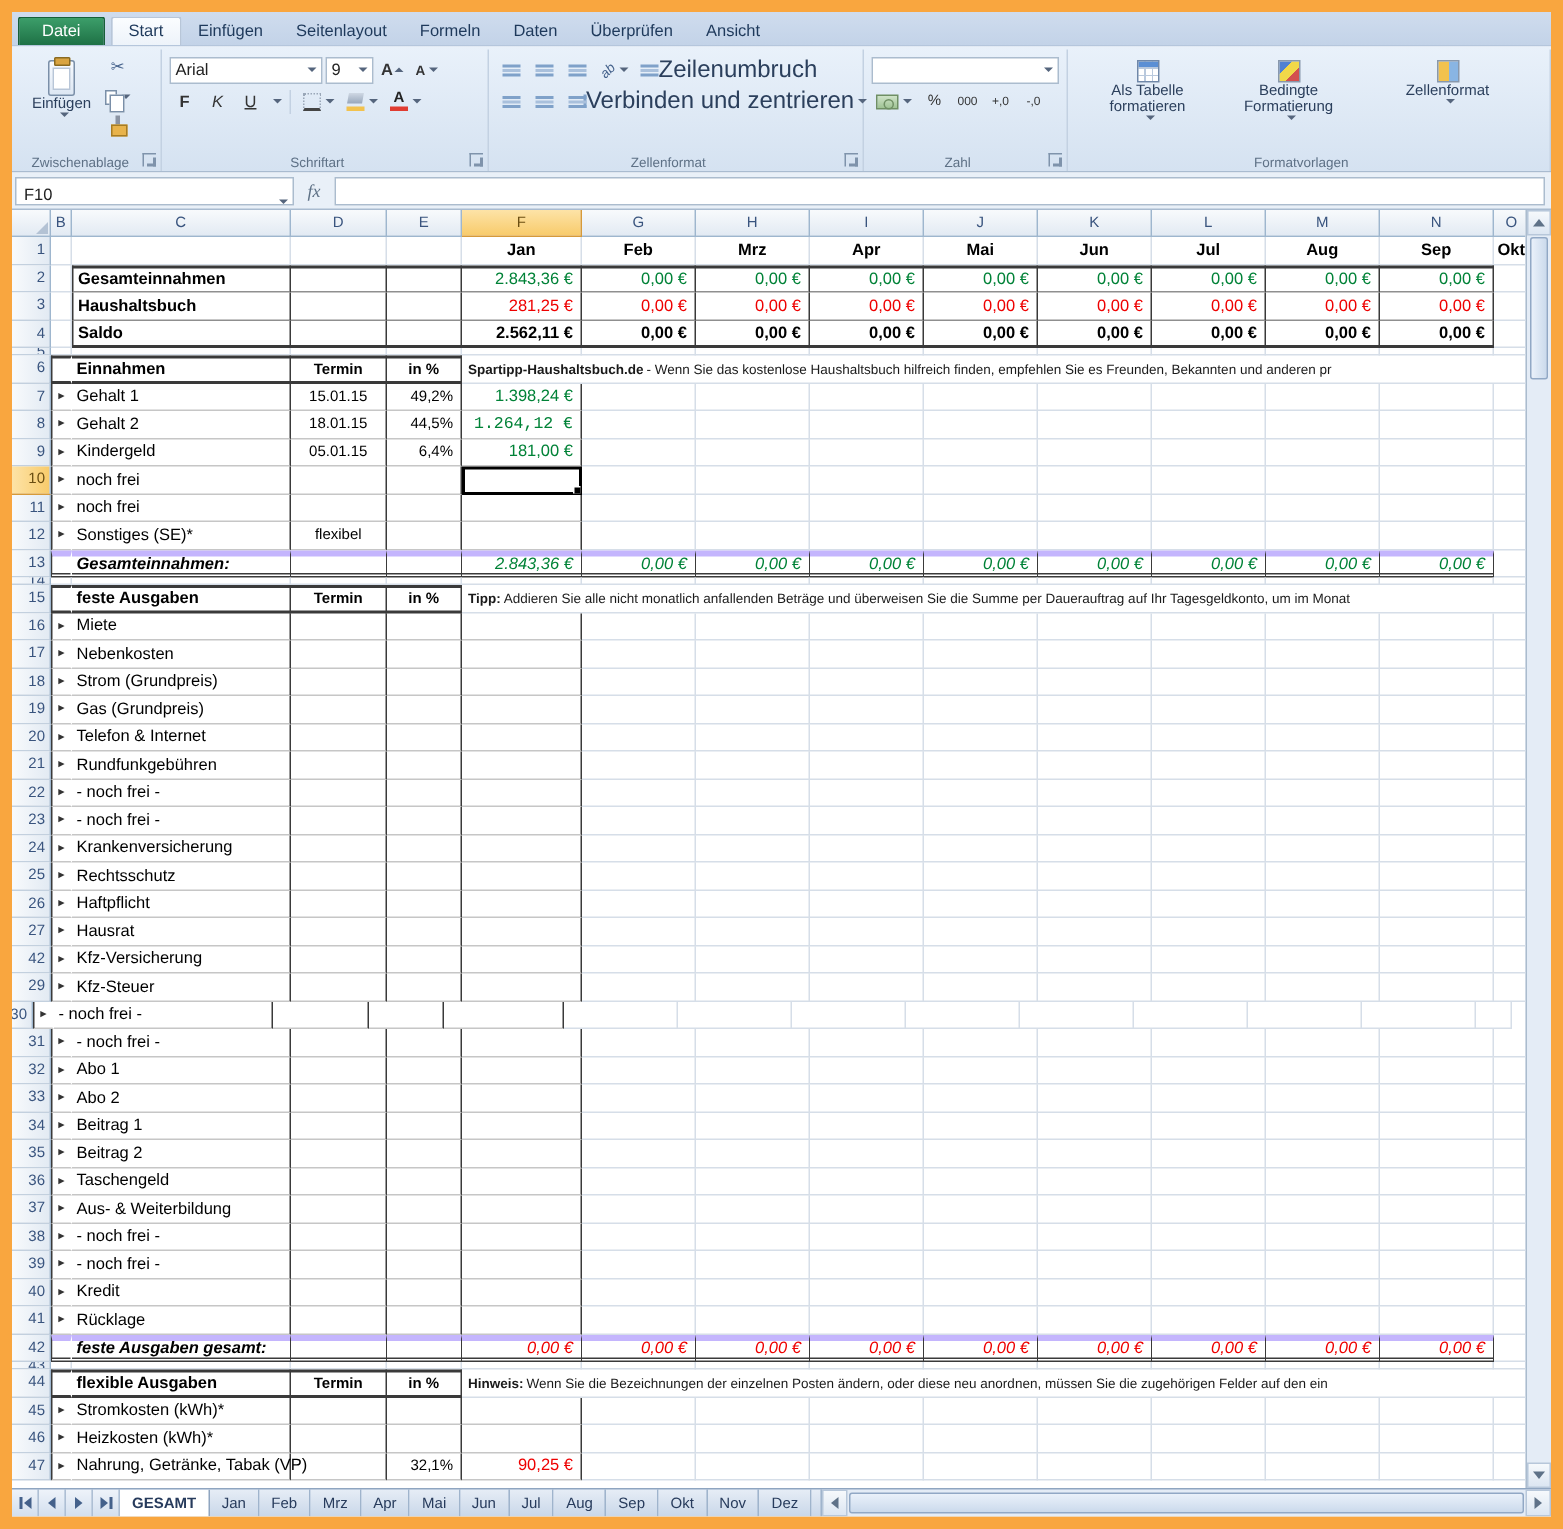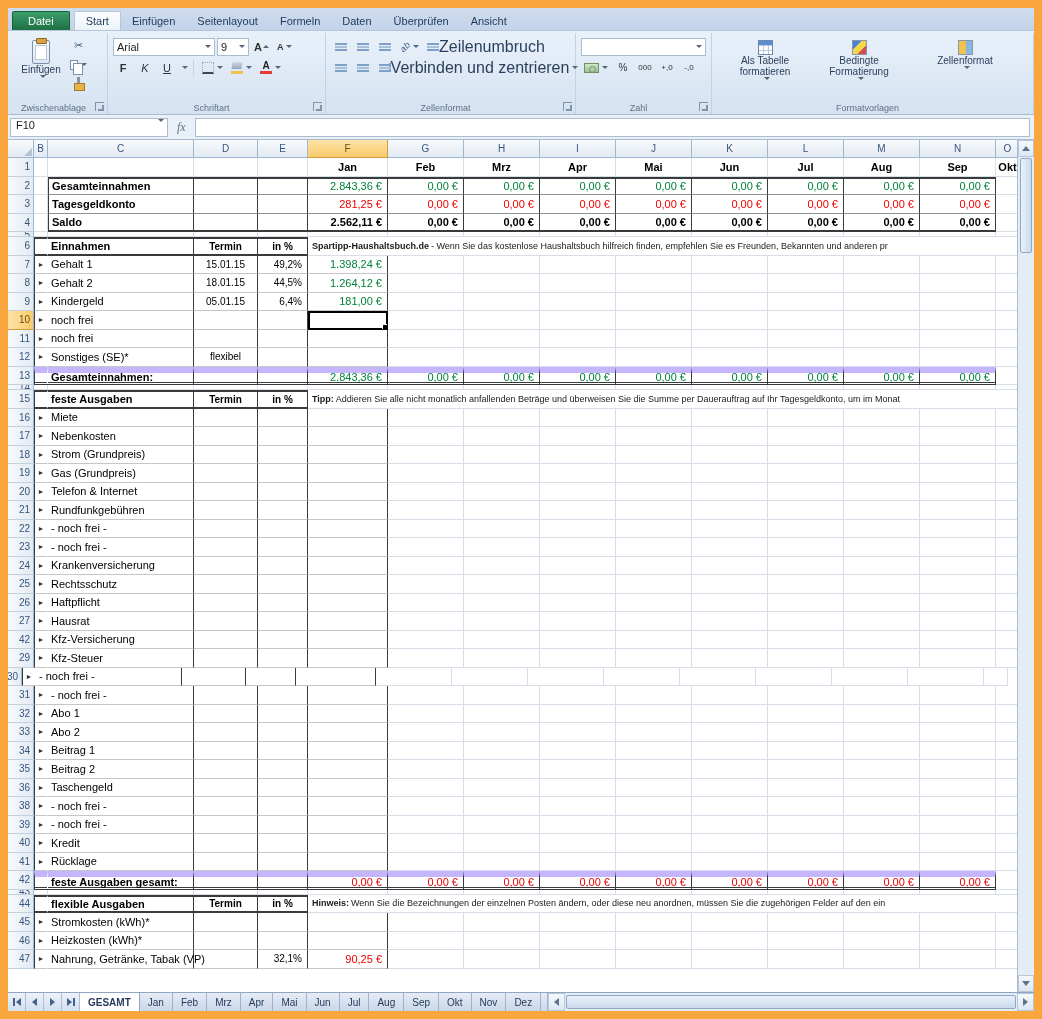--- a/index.html
+++ b/index.html
@@ -68,22 +68,22 @@
   .tbl-icon{width:15px;height:15px;border:1px solid #6F87A8;
     background:linear-gradient(#5B8FD4 0 4px,rgba(0,0,0,0) 4px),
       repeating-linear-gradient(to bottom,rgba(0,0,0,0) 0 4px,#B9C9DD 4px 5px),
       repeating-linear-gradient(to right,rgba(0,0,0,0) 0 4px,#B9C9DD 4px 5px),#fff;}
   .cs-icon{width:15px;height:15px;border:1px solid #8898AC;background:linear-gradient(90deg,#F2C24E 0 7px,#89B5E3 7px);}
   .sep{width:1px;height:16px;background:#C3D1E2;margin:0 3px;}
 
   
   .fbar{height:25px;background:#E9F0F8;border-bottom:1px solid #A9BBD0;display:flex;align-items:center;
     padding:3px 2px;flex:0 0 auto;}
-  .namebox{width:158px;height:19px;background:#fff;border:1px solid #ABBCCE;font-size:11px;display:flex;
-    align-items:flex-start;padding-left:5px;color:#222;}
+  .namebox{width:186px;height:19px;background:#fff;border:1px solid #ABBCCE;font-size:11px;display:flex;
+    align-items:flex-end;padding-left:5px;color:#222;}
   .namebox .caret{margin-left:auto;margin-right:3px;}
   .fxbtn{font-size:12px;color:#5E7186;padding:0 9px;font-family:"Liberation Serif",serif;font-style:italic;}
   .finput{flex:1;height:19px;background:#fff;border:1px solid #ABBCCE;margin-right:2px;font-size:11px;padding:0 3px;}
 
   
   .gridwrap{flex:1 1 auto;display:flex;overflow:hidden;background:#fff;}
   .sheet{flex:1 1 auto;overflow:hidden;}
   .chdr-row{display:flex;height:18px;}
   .chdr{flex:0 0 auto;background:linear-gradient(#F8FAFC,#E2EAF3);border-right:1px solid #9EB6CE;
     border-bottom:1px solid #9EB6CE;font-size:10px;color:#39547E;display:flex;align-items:center;justify-content:center;overflow:hidden;}
@@ -110,21 +110,21 @@
   .note{font-size:9px;color:#1A1A1A;padding-left:4px;overflow:hidden;border-right:none;}
   .note b{font-weight:bold;margin-right:2px;}
   .cell.bk{border-right:1px solid #3A3A3A;}
   .cell.bk-l{border-left:1px solid #3A3A3A;}
   .cell.col-B.bk{border-right-color:transparent;}
   .band-sum .cell.bk{border-bottom:1px solid #8F8F8F;}
   .band-sum.band-start .cell.bk{border-top:2px solid #3A3A3A;}
   .band-sum.band-end .cell.bk{border-bottom:2px solid #3A3A3A;}
   .band-sect .cell.bk{border-top:2px solid #3A3A3A;border-bottom:2px solid #3A3A3A;}
   .band-tbl .cell.bk{border-bottom:1px solid #C6C6C6;}
-  .band-total .cell.bk{border-top:6px solid #c4b5fd;border-bottom:3px double #3A3A3A;}
+  .band-total .cell.bk{border-top:4px solid #c4b5fd;border-bottom:3px double #3A3A3A;font-style:italic;}
   .cell.sel{outline:2px solid #000;outline-offset:-2px;background:#fff;z-index:3;}
   .cell.sel::after{content:"";position:absolute;right:-1px;bottom:-1px;width:4px;height:4px;background:#000;border:1px solid #fff;}
 
   
   .vscroll{width:17px;flex:0 0 auto;border-left:1px solid #ABBCCE;background:#E4ECF6;display:flex;flex-direction:column;}
   .varrow{height:17px;flex:0 0 auto;background:linear-gradient(#F6F9FC,#DCE6F2);border:1px solid #B7C7DA;
     display:flex;align-items:center;justify-content:center;}
   .tri-up{width:0;height:0;border-left:4px solid transparent;border-right:4px solid transparent;border-bottom:5px solid #5F7288;}
   .tri-dn{width:0;height:0;border-left:4px solid transparent;border-right:4px solid transparent;border-top:5px solid #5F7288;}
   .vthumb{height:95px;margin:1px 2px;background:linear-gradient(90deg,#EAF1FA,#CBDAEC);border:1px solid #91A8C5;border-radius:2px;flex:0 0 auto;}
@@ -394,21 +394,21 @@
             <div class="cell col-J green r bk" style="width: 76px;">0,00 €</div>
             <div class="cell col-K green r bk" style="width: 76px;">0,00 €</div>
             <div class="cell col-L green r bk" style="width: 76px;">0,00 €</div>
             <div class="cell col-M green r bk" style="width: 76px;">0,00 €</div>
             <div class="cell col-N green r bk" style="width: 76px;">0,00 €</div>
             <div class="cell col-O" style="width: 24px;"></div>
           </div>
           <div class="grow-r band-sum">
             <div class="rhdr" style="width: 26px;">3</div>
             <div class="cell col-B" style="width: 14px;"></div>
-            <div class="cell col-C b bk bk-l" style="width: 146px;">Tagesgeldkonto</div>
+            <div class="cell col-C b bk bk-l" style="width: 146px;">Haushaltsbuch</div>
             <div class="cell col-D bk" style="width: 64px;"></div>
             <div class="cell col-E bk" style="width: 50px;"></div>
             <div class="cell col-F red r bk" style="width: 80px;">281,25 €</div>
             <div class="cell col-G red r bk" style="width: 76px;">0,00 €</div>
             <div class="cell col-H red r bk" style="width: 76px;">0,00 €</div>
             <div class="cell col-I red r bk" style="width: 76px;">0,00 €</div>
             <div class="cell col-J red r bk" style="width: 76px;">0,00 €</div>
             <div class="cell col-K red r bk" style="width: 76px;">0,00 €</div>
             <div class="cell col-L red r bk" style="width: 76px;">0,00 €</div>
             <div class="cell col-M red r bk" style="width: 76px;">0,00 €</div>
@@ -473,21 +473,21 @@
             <div class="cell col-M" style="width: 76px;"></div>
             <div class="cell col-N" style="width: 76px;"></div>
             <div class="cell col-O" style="width: 24px;"></div>
           </div>
           <div class="grow-r band-tbl">
             <div class="rhdr" style="width: 26px;">8</div>
             <div class="cell col-B arr bk bk-l" style="width: 14px;">►</div>
             <div class="cell col-C bk" style="width: 146px;">Gehalt 2</div>
             <div class="cell col-D ctr sm bk" style="width: 64px;">18.01.15</div>
             <div class="cell col-E r sm bk" style="width: 50px;">44,5%</div>
-            <div class="cell col-F green r bk" style="width: 80px;">1.264,12 €</div>
+            <div class="cell col-F green r bk" style="width: 80px; font-family: Liberation Mono, monospace;">1.264,12 €</div>
             <div class="cell col-G" style="width: 76px;"></div>
             <div class="cell col-H" style="width: 76px;"></div>
             <div class="cell col-I" style="width: 76px;"></div>
             <div class="cell col-J" style="width: 76px;"></div>
             <div class="cell col-K" style="width: 76px;"></div>
             <div class="cell col-L" style="width: 76px;"></div>
             <div class="cell col-M" style="width: 76px;"></div>
             <div class="cell col-N" style="width: 76px;"></div>
             <div class="cell col-O" style="width: 24px;"></div>
           </div>
@@ -938,20 +938,37 @@
             <div class="cell col-K" style="width: 76px;"></div>
             <div class="cell col-L" style="width: 76px;"></div>
             <div class="cell col-M" style="width: 76px;"></div>
             <div class="cell col-N" style="width: 76px;"></div>
             <div class="cell col-O" style="width: 24px;"></div>
           </div>
           <div class="grow-r band-tbl">
             <div class="rhdr" style="width: 26px;">36</div>
             <div class="cell col-B arr bk bk-l" style="width: 14px;">►</div>
             <div class="cell col-C bk" style="width: 146px;">Taschengeld</div>
+            <div class="cell col-D bk" style="width: 64px;"></div>
+            <div class="cell col-E bk" style="width: 50px;"></div>
+            <div class="cell col-F bk" style="width: 80px;"></div>
+            <div class="cell col-G" style="width: 76px;"></div>
+            <div class="cell col-H" style="width: 76px;"></div>
+            <div class="cell col-I" style="width: 76px;"></div>
+            <div class="cell col-J" style="width: 76px;"></div>
+            <div class="cell col-K" style="width: 76px;"></div>
+            <div class="cell col-L" style="width: 76px;"></div>
+            <div class="cell col-M" style="width: 76px;"></div>
+            <div class="cell col-N" style="width: 76px;"></div>
+            <div class="cell col-O" style="width: 24px;"></div>
+          </div>
+          <div class="grow-r band-tbl">
+            <div class="rhdr" style="width: 26px;">37</div>
+            <div class="cell col-B arr bk bk-l" style="width: 14px;">►</div>
+            <div class="cell col-C bk" style="width: 146px;">Aus- &amp; Weiterbildung</div>
             <div class="cell col-D bk" style="width: 64px;"></div>
             <div class="cell col-E bk" style="width: 50px;"></div>
             <div class="cell col-F bk" style="width: 80px;"></div>
             <div class="cell col-G" style="width: 76px;"></div>
             <div class="cell col-H" style="width: 76px;"></div>
             <div class="cell col-I" style="width: 76px;"></div>
             <div class="cell col-J" style="width: 76px;"></div>
             <div class="cell col-K" style="width: 76px;"></div>
             <div class="cell col-L" style="width: 76px;"></div>
             <div class="cell col-M" style="width: 76px;"></div>

